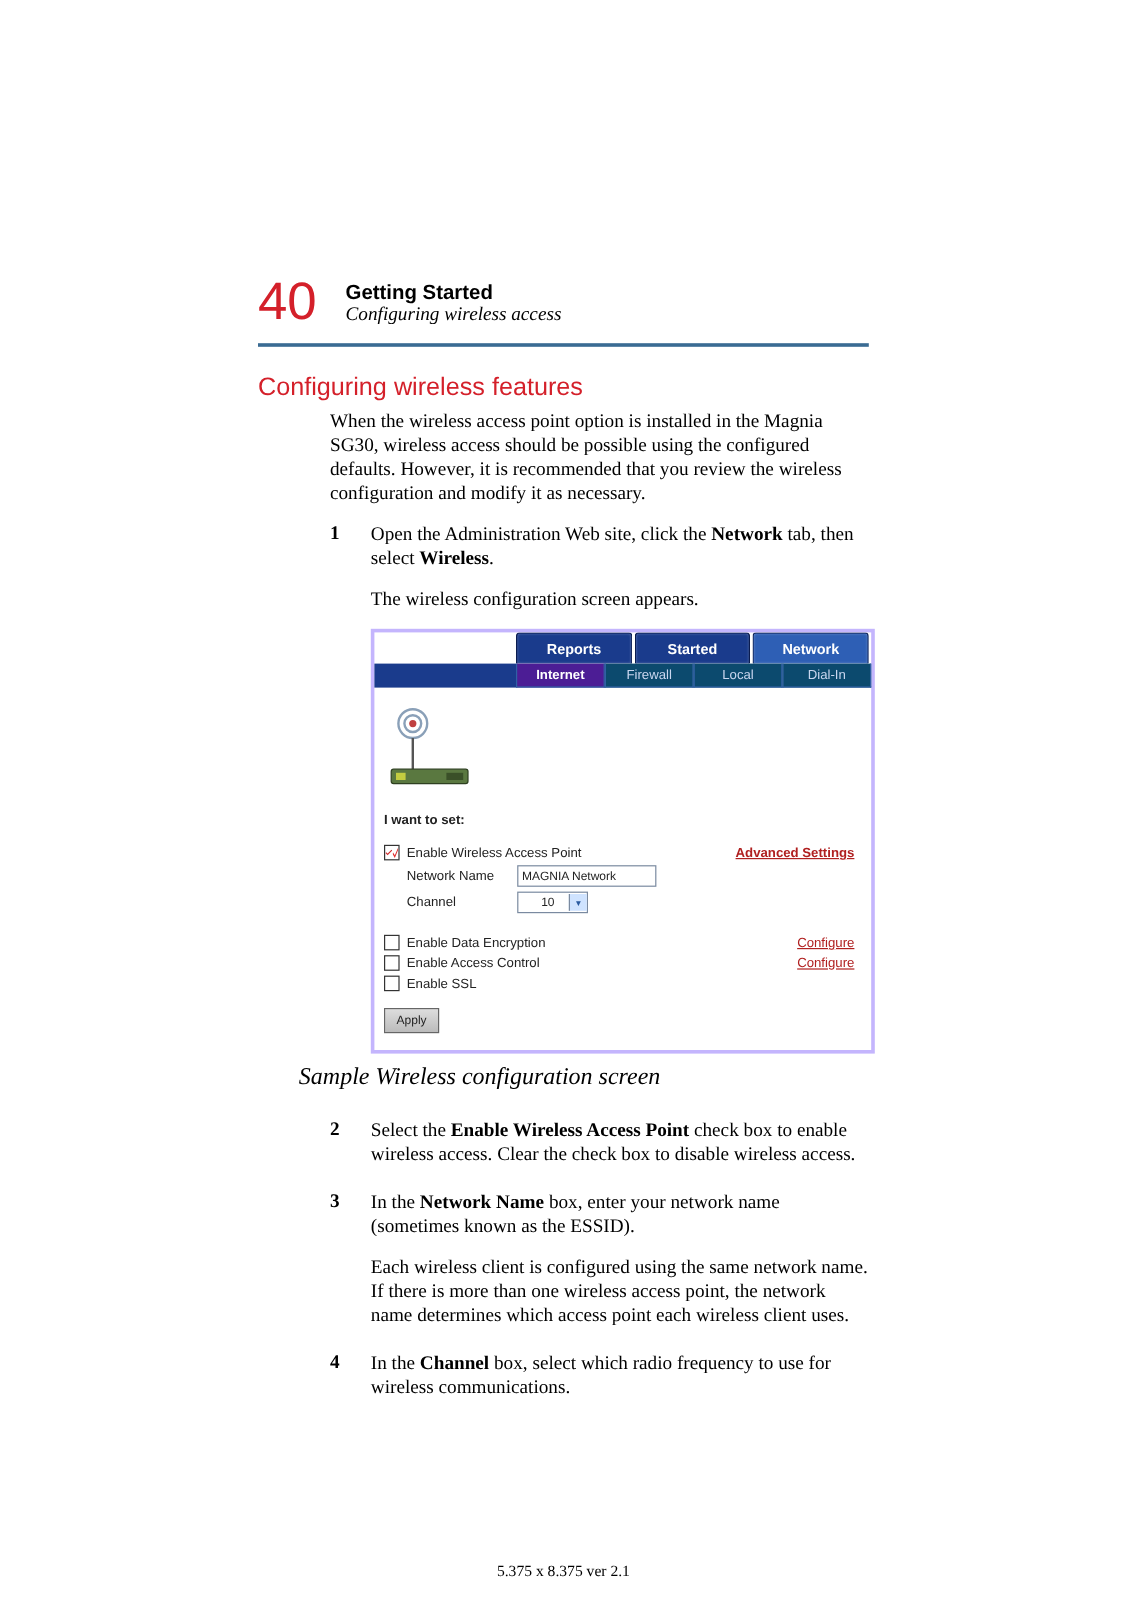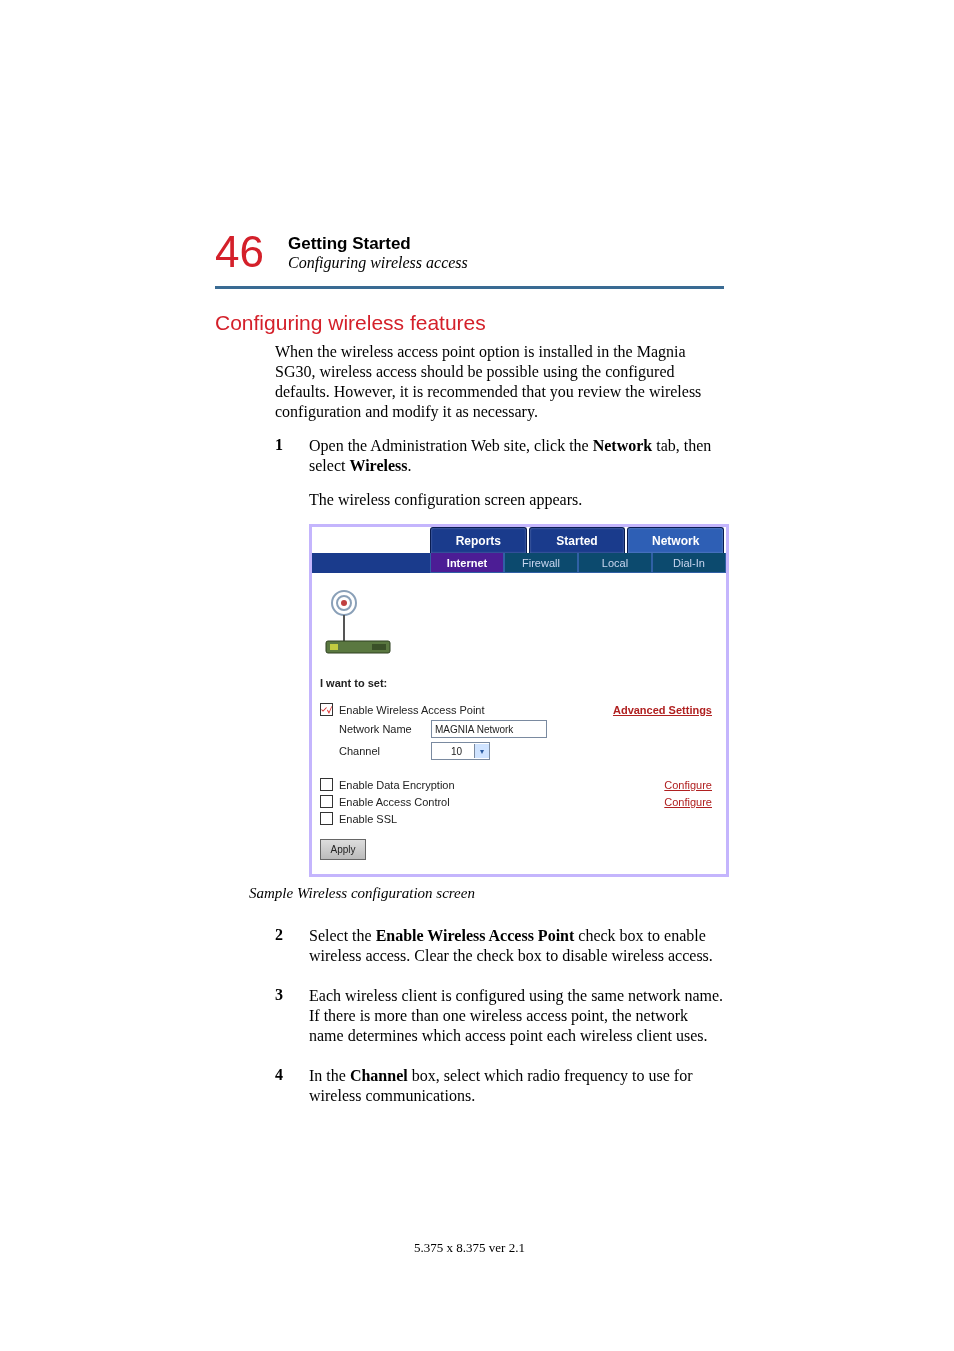--- a/index.html
+++ b/index.html
@@ -68,21 +68,21 @@
   .step-num {
     font-weight: bold;
     width: 14px;
     flex-shrink: 0;
   }
   .step-body {
     flex: 1;
   }
   .caption {
     font-style: italic;
-    font-size: 15px;
+    font-size: 20px;
     margin: 8px 0 18px 0;
   }
 
   
   .figure {
     margin: 6px 0 6px 0;
     border: 3px solid #c4b5fd;
     width: 414px;
     background: #fff;
     font-family: Arial, Helvetica, sans-serif;
@@ -171,21 +171,21 @@
     margin-top:120px;
     font-family:"Times New Roman",serif;
   }
 </style>
 </head>
 <body>
 
 <div class="page">
 
   <div class="header-row">
-    <div class="page-number">46</div>
+    <div class="page-number">40</div>
     <div class="header-text">
       <div class="chapter-title">Getting Started</div>
       <div class="chapter-sub">Configuring wireless access</div>
     </div>
   </div>
 
   <div class="rule"></div>
 
   <div class="section-title">Configuring wireless features</div>
 
@@ -289,20 +289,23 @@
       <div class="step-body">
         <p>
           <span>Select the </span><b>Enable Wireless Access Point</b><span> check box to enable wireless access. Clear the check box to disable wireless access.</span>
         </p>
       </div>
     </div>
 
     <div class="step">
       <div class="step-num">3</div>
       <div class="step-body">
+        <p>
+          <span>In the </span><b>Network Name</b><span> box, enter your network name (sometimes known as the ESSID).</span>
+        </p>
         <p>Each wireless client is configured using the same network name. If there is more than one wireless access point, the network name determines which access point each wireless client uses.</p>
       </div>
     </div>
 
     <div class="step">
       <div class="step-num">4</div>
       <div class="step-body">
         <p>
           <span>In the </span><b>Channel</b><span> box, select which radio frequency to use for wireless communications.</span>
         </p>

